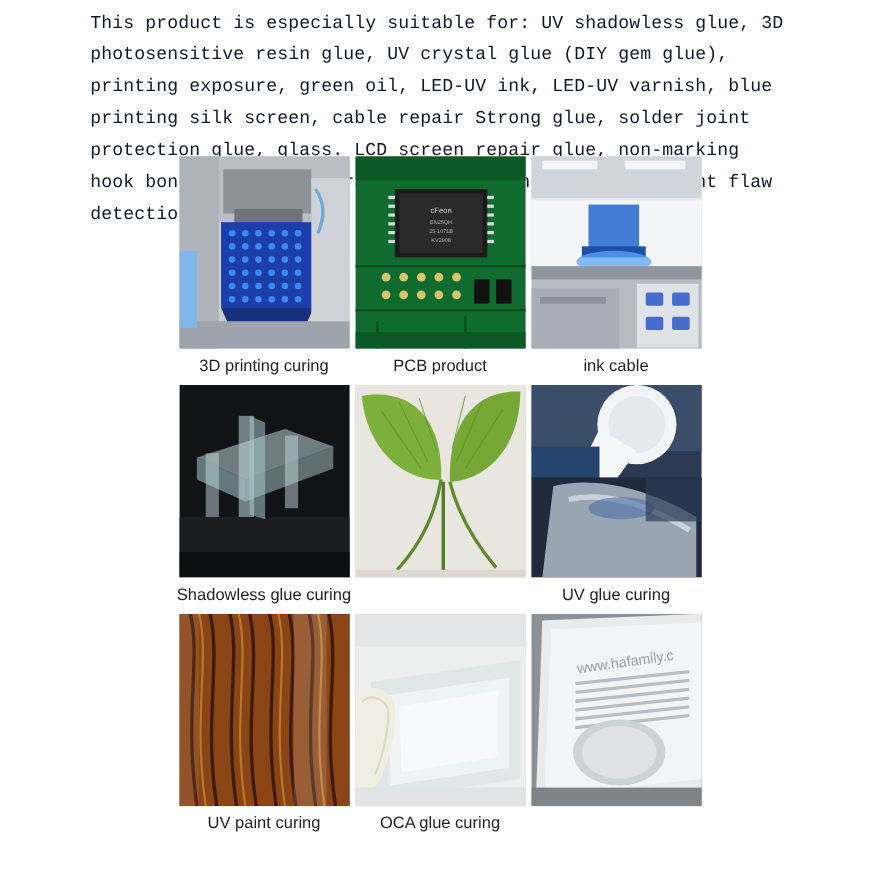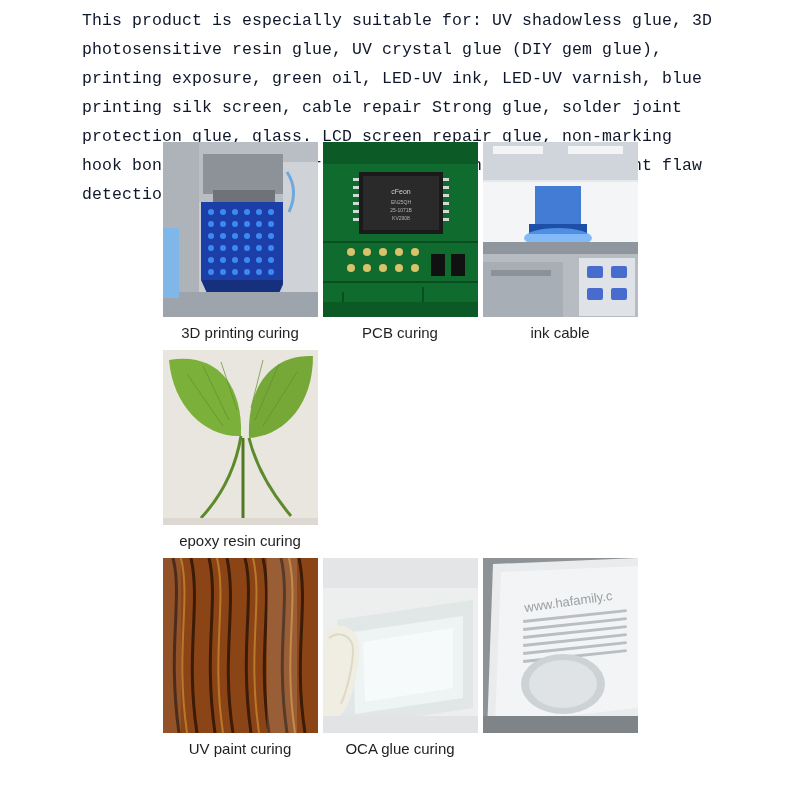--- a/index.html
+++ b/index.html
@@ -175,21 +175,21 @@
               <path d="M0 100 H155"></path>
                 <path d="M0 140 H155"></path>
                 <path d="M20 150 V175"></path>
                 <path d="M100 145 V175"></path>
             </g>
             <rect x="108" y="112" width="14" height="22" fill="#111"></rect>
             <rect x="128" y="112" width="14" height="22" fill="#111"></rect>
             <rect x="0" y="160" width="155" height="15" fill="#0b5a25"></rect>
           </svg>
         </div>
-        <div class="caption">PCB curing</div>
+        <div class="caption">PCB product</div>
       </div>
 
       <div class="cell">
         <div class="thumb">
           <svg width="155" height="175" viewBox="0 0 155 175">
             <rect width="155" height="175" fill="#e6e9ec"></rect>
             <rect x="0" y="0" width="155" height="38" fill="#cfd5da"></rect>
             <rect x="10" y="4" width="50" height="8" fill="#f2f4f6"></rect>
             <rect x="85" y="4" width="55" height="8" fill="#f2f4f6"></rect>
             <rect x="0" y="40" width="155" height="60" fill="#f3f5f7"></rect>
@@ -209,20 +209,39 @@
             <rect x="8" y="128" width="60" height="6" fill="#8b9299"></rect>
           </svg>
         </div>
         <div class="caption">ink cable</div>
       </div>
 
     </div>
 
     <div class="row">
 
+      <div class="cell">
+        <div class="thumb">
+          <svg width="155" height="175" viewBox="0 0 155 175">
+            <rect width="155" height="175" fill="#111315"></rect>
+            <rect x="0" y="120" width="155" height="55" fill="#1b1e21"></rect>
+            <g opacity="0.9">
+              <path d="M16 66 L96 40 L140 56 L60 86 Z" fill="#cfe8ec" opacity="0.55"></path>
+              <path d="M16 66 L16 86 L60 106 L60 86 Z" fill="#a9d2d9" opacity="0.6"></path>
+              <path d="M60 86 L60 106 L140 76 L140 56 Z" fill="#bfe0e6" opacity="0.5"></path>
+              <rect x="54" y="28" width="14" height="92" fill="#d6eef2" opacity="0.55"></rect>
+              <path d="M64 28 L78 34 L78 122 L64 118 Z" fill="#b4dde4" opacity="0.55"></path>
+              <rect x="96" y="46" width="12" height="66" fill="#d6eef2" opacity="0.5"></rect>
+              <rect x="24" y="62" width="12" height="58" fill="#d6eef2" opacity="0.5"></rect>
+            </g>
+            <rect x="0" y="152" width="155" height="23" fill="#0d0f11"></rect>
+          </svg>
+        </div>
+        <div class="caption">Shadowless glue curing</div>
+      </div>
 
       <div class="cell">
         <div class="thumb">
           <svg width="155" height="175" viewBox="0 0 155 175">
             <rect width="155" height="175" fill="#e9e6e0"></rect>
             <path d="M6 10 C50 2 80 30 78 86 C44 88 10 58 6 10 Z" fill="#7bb03a"></path>
             <path d="M150 6 C110 4 84 34 86 88 C120 86 150 56 150 6 Z" fill="#76a838"></path>
             <path d="M78 86 C74 110 64 140 38 168" stroke="#5d8a2a" stroke-width="3" fill="none"></path>
             <path d="M86 88 C92 112 106 140 128 166" stroke="#5d8a2a" stroke-width="3" fill="none"></path>
             <path d="M80 88 C80 120 80 150 80 175" stroke="#4f7a22" stroke-width="3" fill="none"></path>
@@ -230,23 +249,40 @@
               <path d="M40 16 L66 70"></path>
                 <path d="M24 24 L60 76"></path>
                 <path d="M58 12 L74 60"></path>
               <path d="M116 14 L92 70"></path>
                 <path d="M134 22 L100 76"></path>
                 <path d="M100 10 L88 58"></path>
             </g>
             <rect x="0" y="168" width="155" height="7" fill="#ddd9d2"></rect>
           </svg>
         </div>
-        <div class="caption">epoxy resin curing</div>
-      </div>
-
+      </div>
+
+      <div class="cell">
+        <div class="thumb">
+          <svg width="155" height="175" viewBox="0 0 155 175">
+            <rect width="155" height="175" fill="#2b3a52"></rect>
+            <rect x="0" y="0" width="155" height="60" fill="#3a4d69"></rect>
+            <circle cx="96" cy="36" r="36" fill="#f2f4f7"></circle>
+            <circle cx="96" cy="36" r="26" fill="#e6eaef"></circle>
+            <path d="M62 40 L40 84 L70 96 L96 60 Z" fill="#f4f6f8"></path>
+            <rect x="0" y="56" width="62" height="30" fill="#25456f"></rect>
+            <rect x="0" y="84" width="155" height="91" fill="#1f2b3c"></rect>
+            <path d="M20 92 C60 82 110 96 150 120 L150 175 L10 175 Z" fill="#9aa5b2"></path>
+            <path d="M34 104 C70 96 108 110 144 132" stroke="#c9d2dc" stroke-width="5" fill="none"></path>
+            <ellipse cx="82" cy="112" rx="30" ry="10" fill="#4d6fa8" opacity="0.6"></ellipse>
+            <rect x="104" y="84" width="51" height="40" fill="#2c3d55" opacity="0.7"></rect>
+          </svg>
+        </div>
+        <div class="caption">UV glue curing</div>
+      </div>
 
     </div>
 
     <div class="row">
 
       <div class="cell">
         <div class="thumb">
           <svg width="155" height="175" viewBox="0 0 155 175">
             <rect width="155" height="175" fill="#7a3a12"></rect>
             <g>

